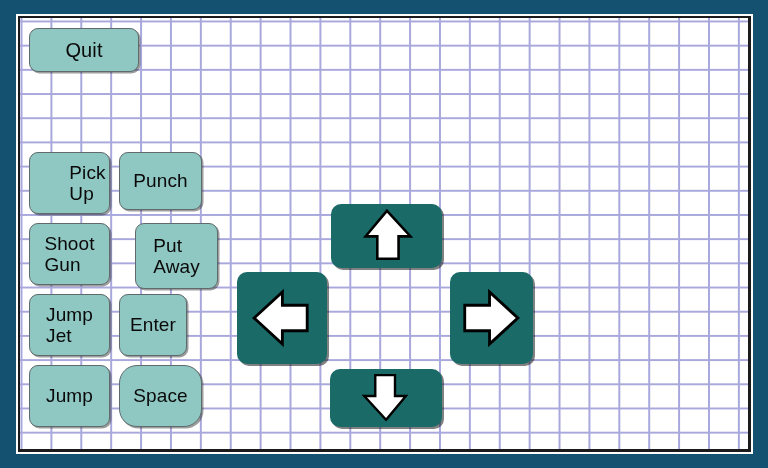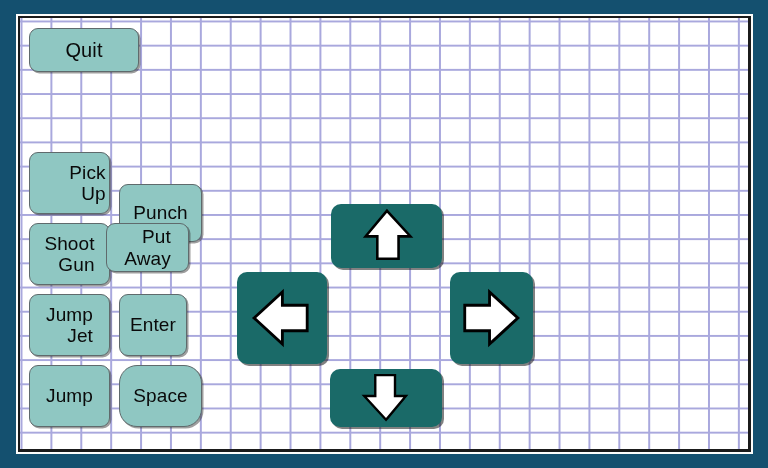--- a/index.html
+++ b/index.html
@@ -46,21 +46,21 @@
   
   .key-btn {
     position: absolute;
     background: #8fc7c2;
     border: 1.5px solid #5f6a6c;
     border-radius: 9px;
     box-sizing: border-box;
     display: flex;
     align-items: center;
     justify-content: center;
-    text-align: right;
+    text-align: left;
     color: #0a0a0a;
     font-size: 19px;
     line-height: 1.12;
     letter-spacing: 0.1px;
     white-space: pre-line;
     cursor: pointer;
     box-shadow: 1.5px 1.5px 0 rgba(40,40,40,0.45);
     user-select: none;
   }
   .key-btn.wide-quit { font-size: 20px; }
@@ -96,23 +96,23 @@
 Up</div>
 
     <div class="key-btn" style="left:9px; top:205px; width:81px; height:62px;">Shoot
 Gun</div>
 
     <div class="key-btn" style="left:9px; top:276px; width:81px; height:62px;">Jump
 Jet</div>
 
     <div class="key-btn" style="left:9px; top:347px; width:81px; height:62px;">Jump</div>
 
-    <div class="key-btn" style="left:99px; top:134px; width:83px; height:58px;margin-top:32px;">Punch</div>
+    <div class="key-btn" style="left:99px; top:134px; width:83px; height:58px;">Punch</div>
 
-    <div class="key-btn" style="left:86px; top:205px; width:83px; height:49px;">Put
+    <div class="key-btn" style="left:115px; top:205px; width:83px; height:66px;">Put
 Away</div>
 
     <div class="key-btn" style="left:99px; top:276px; width:68px; height:62px;">Enter</div>
 
     <div class="key-btn" style="left:99px; top:347px; width:83px; height:62px;border-radius:18px;">Space</div>
 
     <div class="arrow-btn" style="left:311px; top:186px; width:111px; height:64px;" title="Up">
       <span>
         <svg width="66" height="56" viewBox="0 0 120 120" aria-hidden="true">
           <path class="arrow-shadow" d="M64 14 L108 62 L86 62 L86 110 L46 110 L46 62 L24 62 Z"></path>

